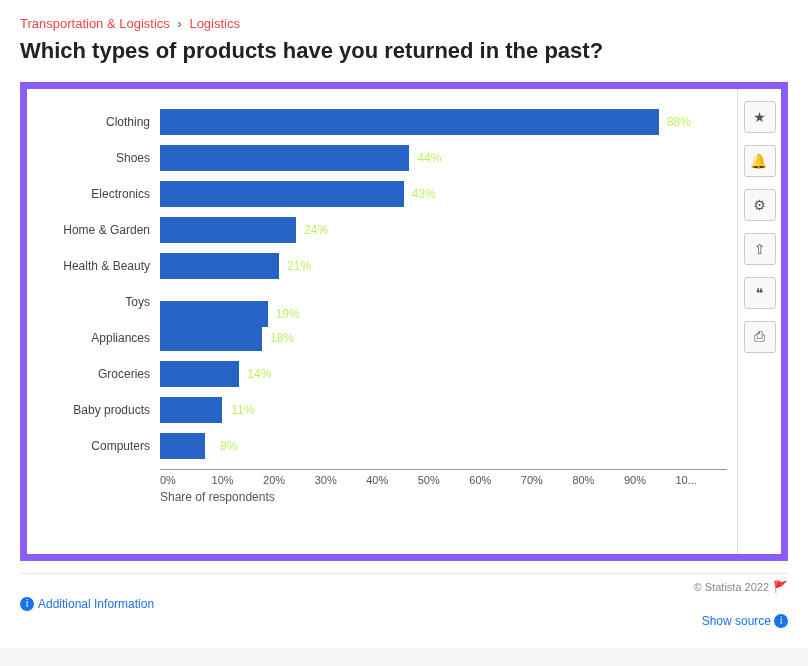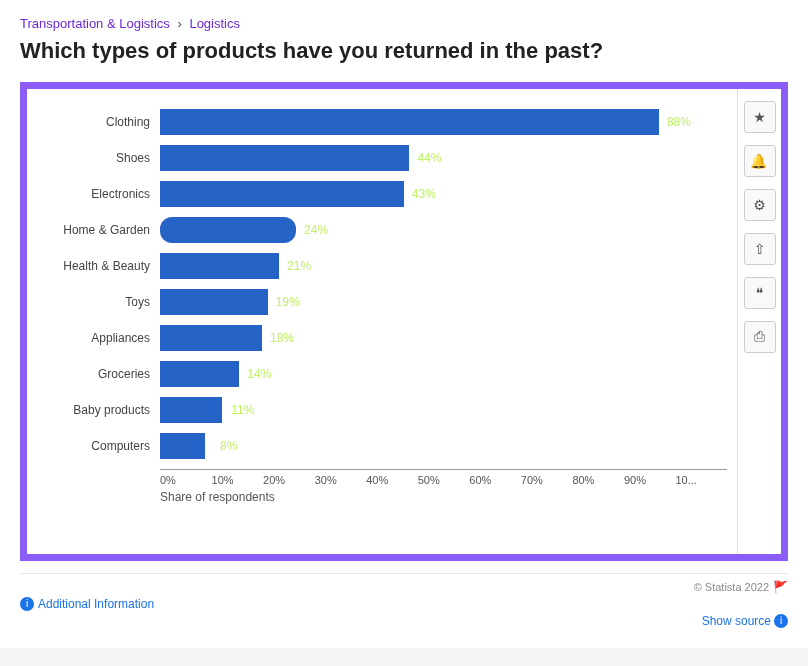--- a/index.html
+++ b/index.html
@@ -21,21 +21,21 @@
     .breadcrumb {
       font-size: 13px;
       color: #1a73e8;
       margin-bottom: 6px;
     }
     .breadcrumb span {
       color: #555;
       margin: 0 4px;
     }
     .breadcrumb a {
-      color: #6d28d9;
+      color: #ef4444;
       text-decoration: none;
     }
     .page-title {
       font-size: 22px;
       font-weight: 700;
       color: #222;
       margin-bottom: 16px;
       line-height: 1.3;
     }
     .chart-area {
@@ -223,37 +223,37 @@
             <div class="bar-label">Electronics</div>
             <div class="bar-track">
               <div class="bar-fill" style="width: 43%;">
                 <span class="bar-value">43%</span>
               </div>
             </div>
           </div>
           <div class="bar-row">
             <div class="bar-label">Home &amp; Garden</div>
             <div class="bar-track">
-              <div class="bar-fill" style="width: 24%; border-radius: 12px;">
+              <div class="bar-fill" style="width: 24%;">
                 <span class="bar-value">24%</span>
               </div>
             </div>
           </div>
           <div class="bar-row">
             <div class="bar-label">Health &amp; Beauty</div>
             <div class="bar-track">
               <div class="bar-fill" style="width: 21%;">
                 <span class="bar-value">21%</span>
               </div>
             </div>
           </div>
           <div class="bar-row">
             <div class="bar-label">Toys</div>
             <div class="bar-track">
-              <div class="bar-fill" style="width: 19%;">
+              <div class="bar-fill" style="width: 19%; margin-top: 12px;">
                 <span class="bar-value">19%</span>
               </div>
             </div>
           </div>
           <div class="bar-row">
             <div class="bar-label">Appliances</div>
             <div class="bar-track">
               <div class="bar-fill" style="width: 18%;">
                 <span class="bar-value">18%</span>
               </div>

